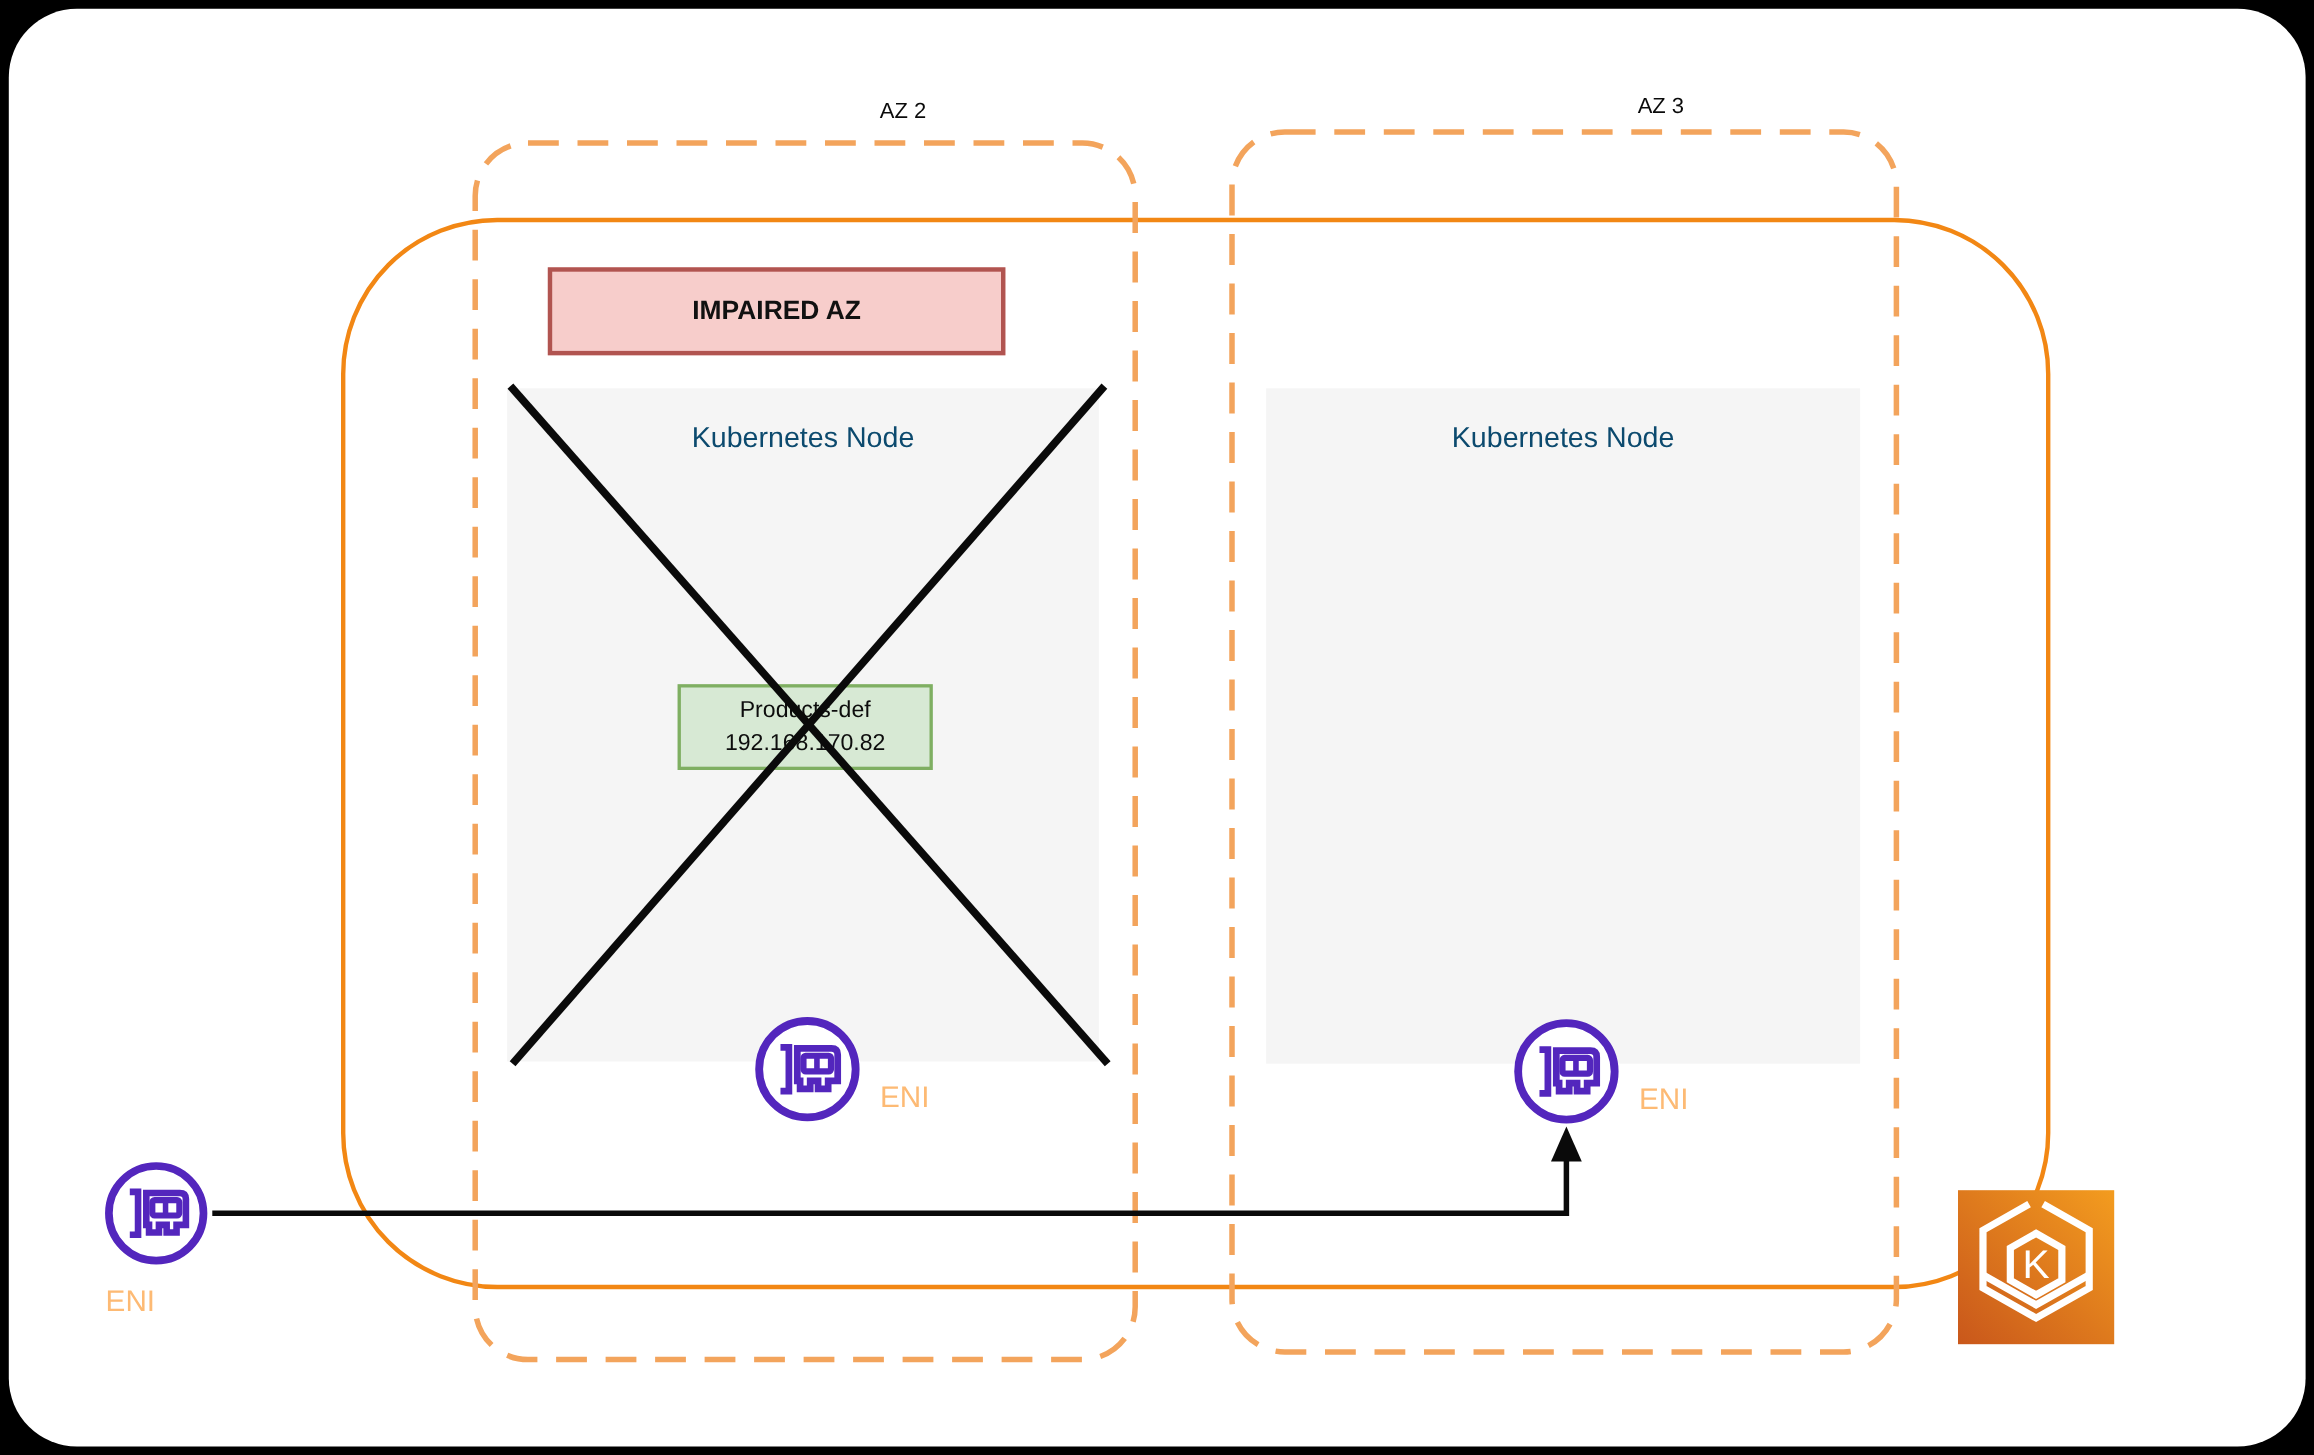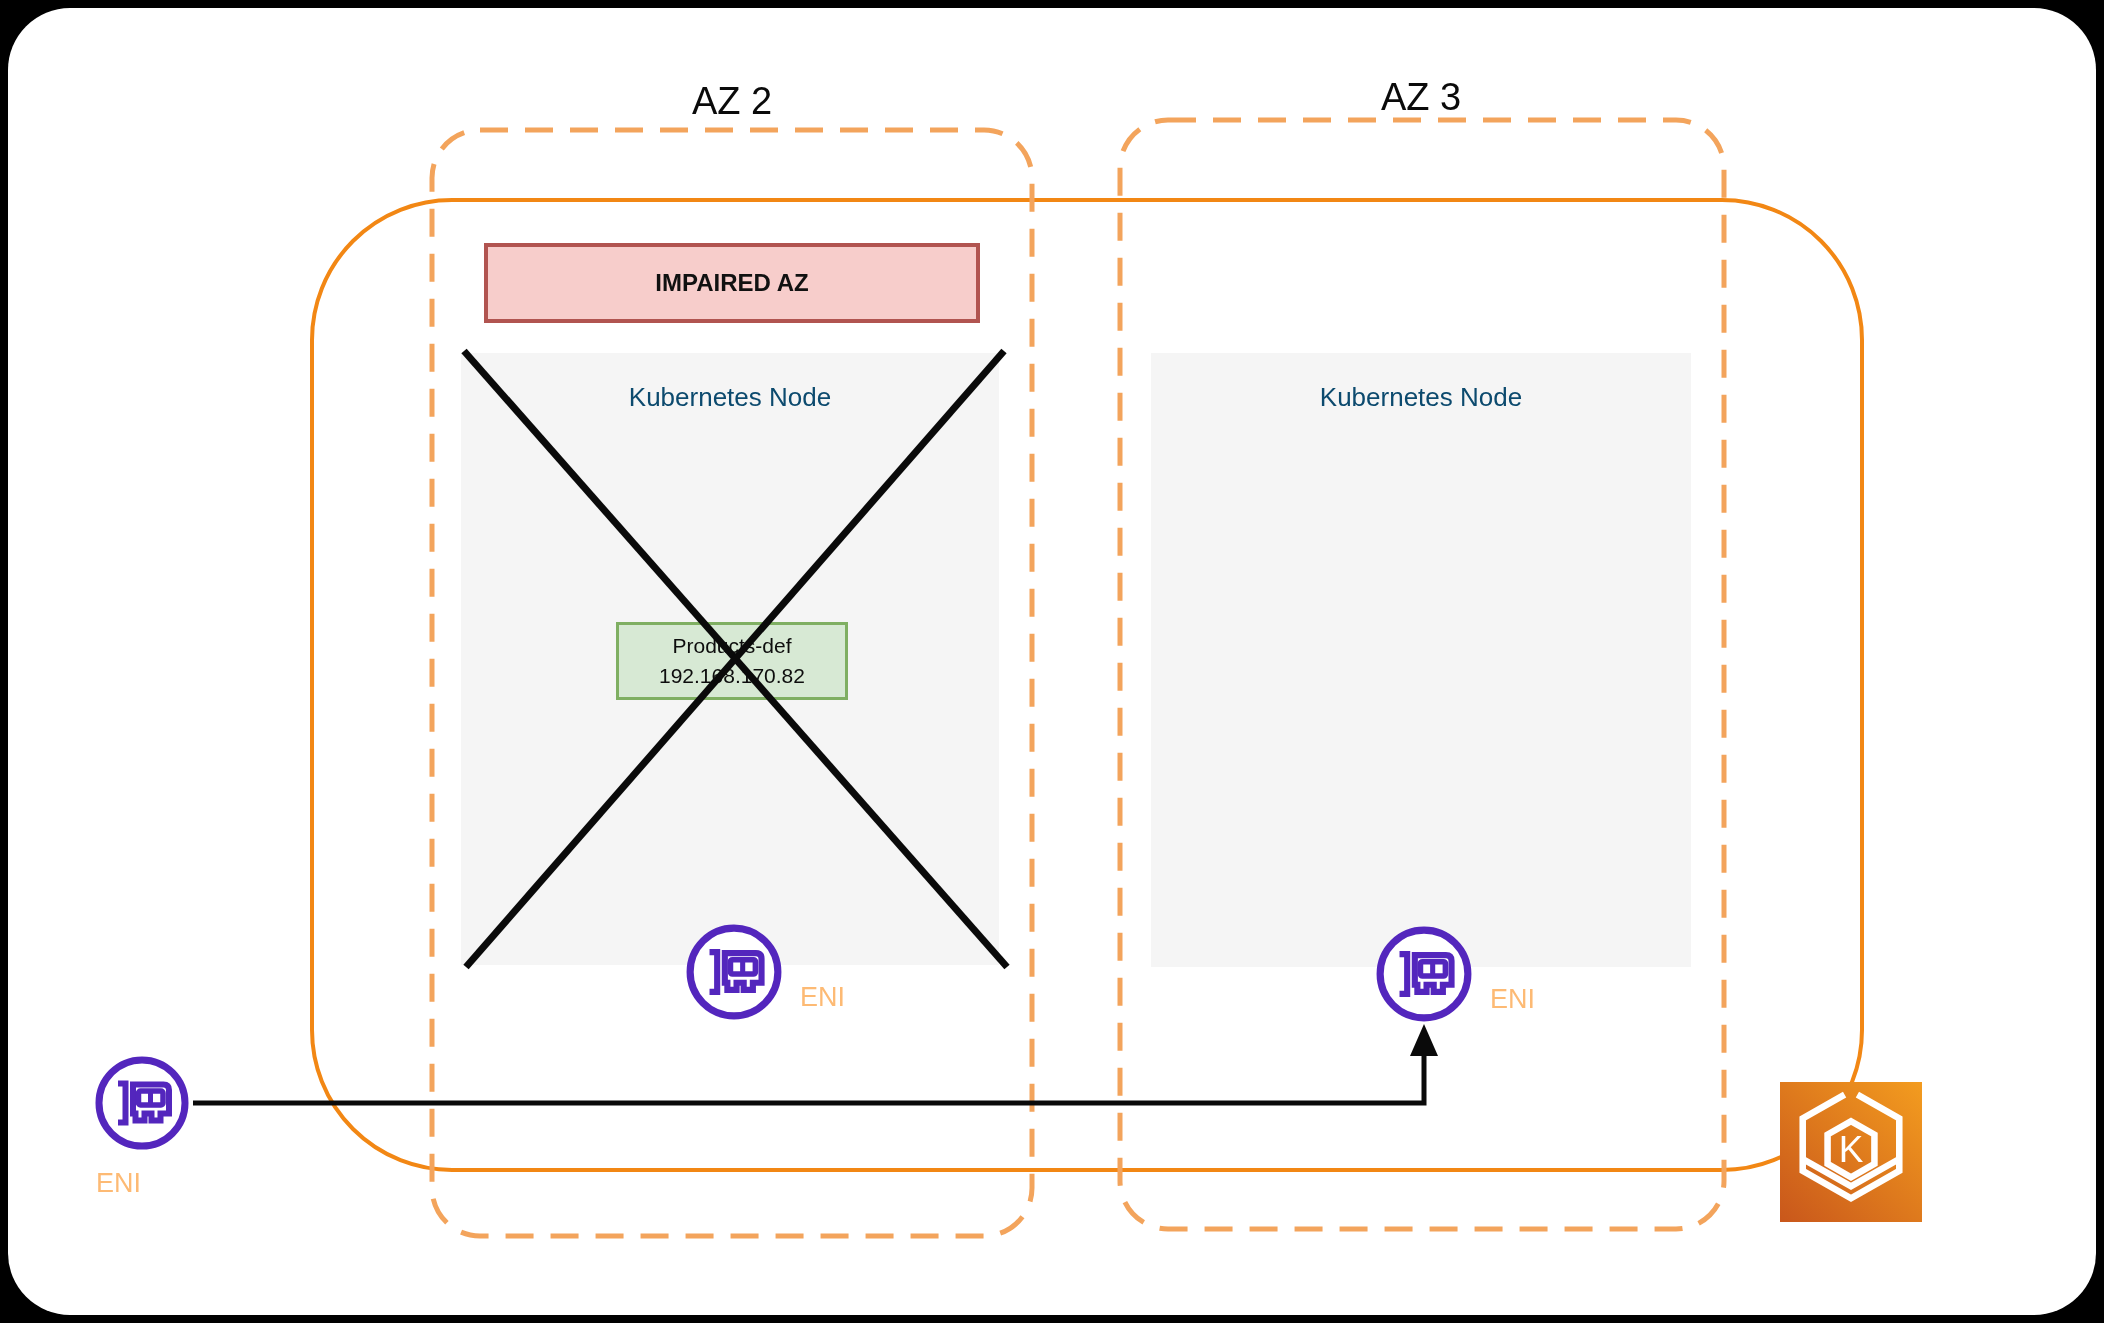--- a/index.html
+++ b/index.html
@@ -1,21 +1,21 @@
 <!DOCTYPE html>
 <html><head>
 <meta charset="utf-8">
 <style>
   html,body{margin:0;padding:0;background:#000;}
   .stage{position:relative;width:2104px;height:1323px;background:#000;overflow:hidden;
          font-family:"Liberation Sans", sans-serif;}
   .canvas{position:absolute;left:8px;top:8px;width:2088px;height:1307px;background:#fff;border-radius:62px;}
   .abs{position:absolute;left:0;top:0;}
   .label{position:absolute;color:#000;white-space:nowrap;}
-  .az-label{width:220px;text-align:center;font-size:38px;line-height:34px;color:#0a0a0a;}
+  .az-label{width:220px;text-align:right;font-size:20px;line-height:34px;color:#0a0a0a;}
   .node{position:absolute;background:#F5F5F5;}
   .node-title{text-align:center;padding-top:30px;font-size:26px;line-height:28px;color:#0c4a6e;}
   .banner{position:absolute;background:#F7CDCB;border:4px solid #B15450;box-sizing:border-box;
           display:flex;align-items:center;justify-content:center;font-size:24px;font-weight:bold;color:#111;}
   .pod{position:absolute;background:#D7E9D4;border:3px solid #7FAF62;box-sizing:border-box;
        display:flex;flex-direction:column;align-items:center;justify-content:center;
        font-size:21px;line-height:30px;color:#0d0d0d;text-align:center;}
   .eni-label{font-size:27px;line-height:30px;color:#fdba74;}
 </style>
 </head>
@@ -32,21 +32,21 @@
   </svg>
 
   <div class="node" style="left:461px;top:353px;width:538px;height:612px;">
     <div class="node-title">Kubernetes Node</div>
   </div>
 
   <div class="node" style="left:1151px;top:353px;width:540px;height:614px;">
     <div class="node-title">Kubernetes Node</div>
   </div>
 
-  <div class="banner" style="left:484px;top:243px;width:496px;height:80px;">
+  <div class="banner" style="left:498px;top:243px;width:416px;height:80px;">
     <span>IMPAIRED AZ</span>
   </div>
 
   <div class="pod" style="left:616px;top:622px;width:232px;height:78px;">
     <div>Products-def</div>
     <div>192.168.170.82</div>
   </div>
 
 
   <svg class="abs" width="2104" height="1323" viewBox="0 0 2104 1323">

